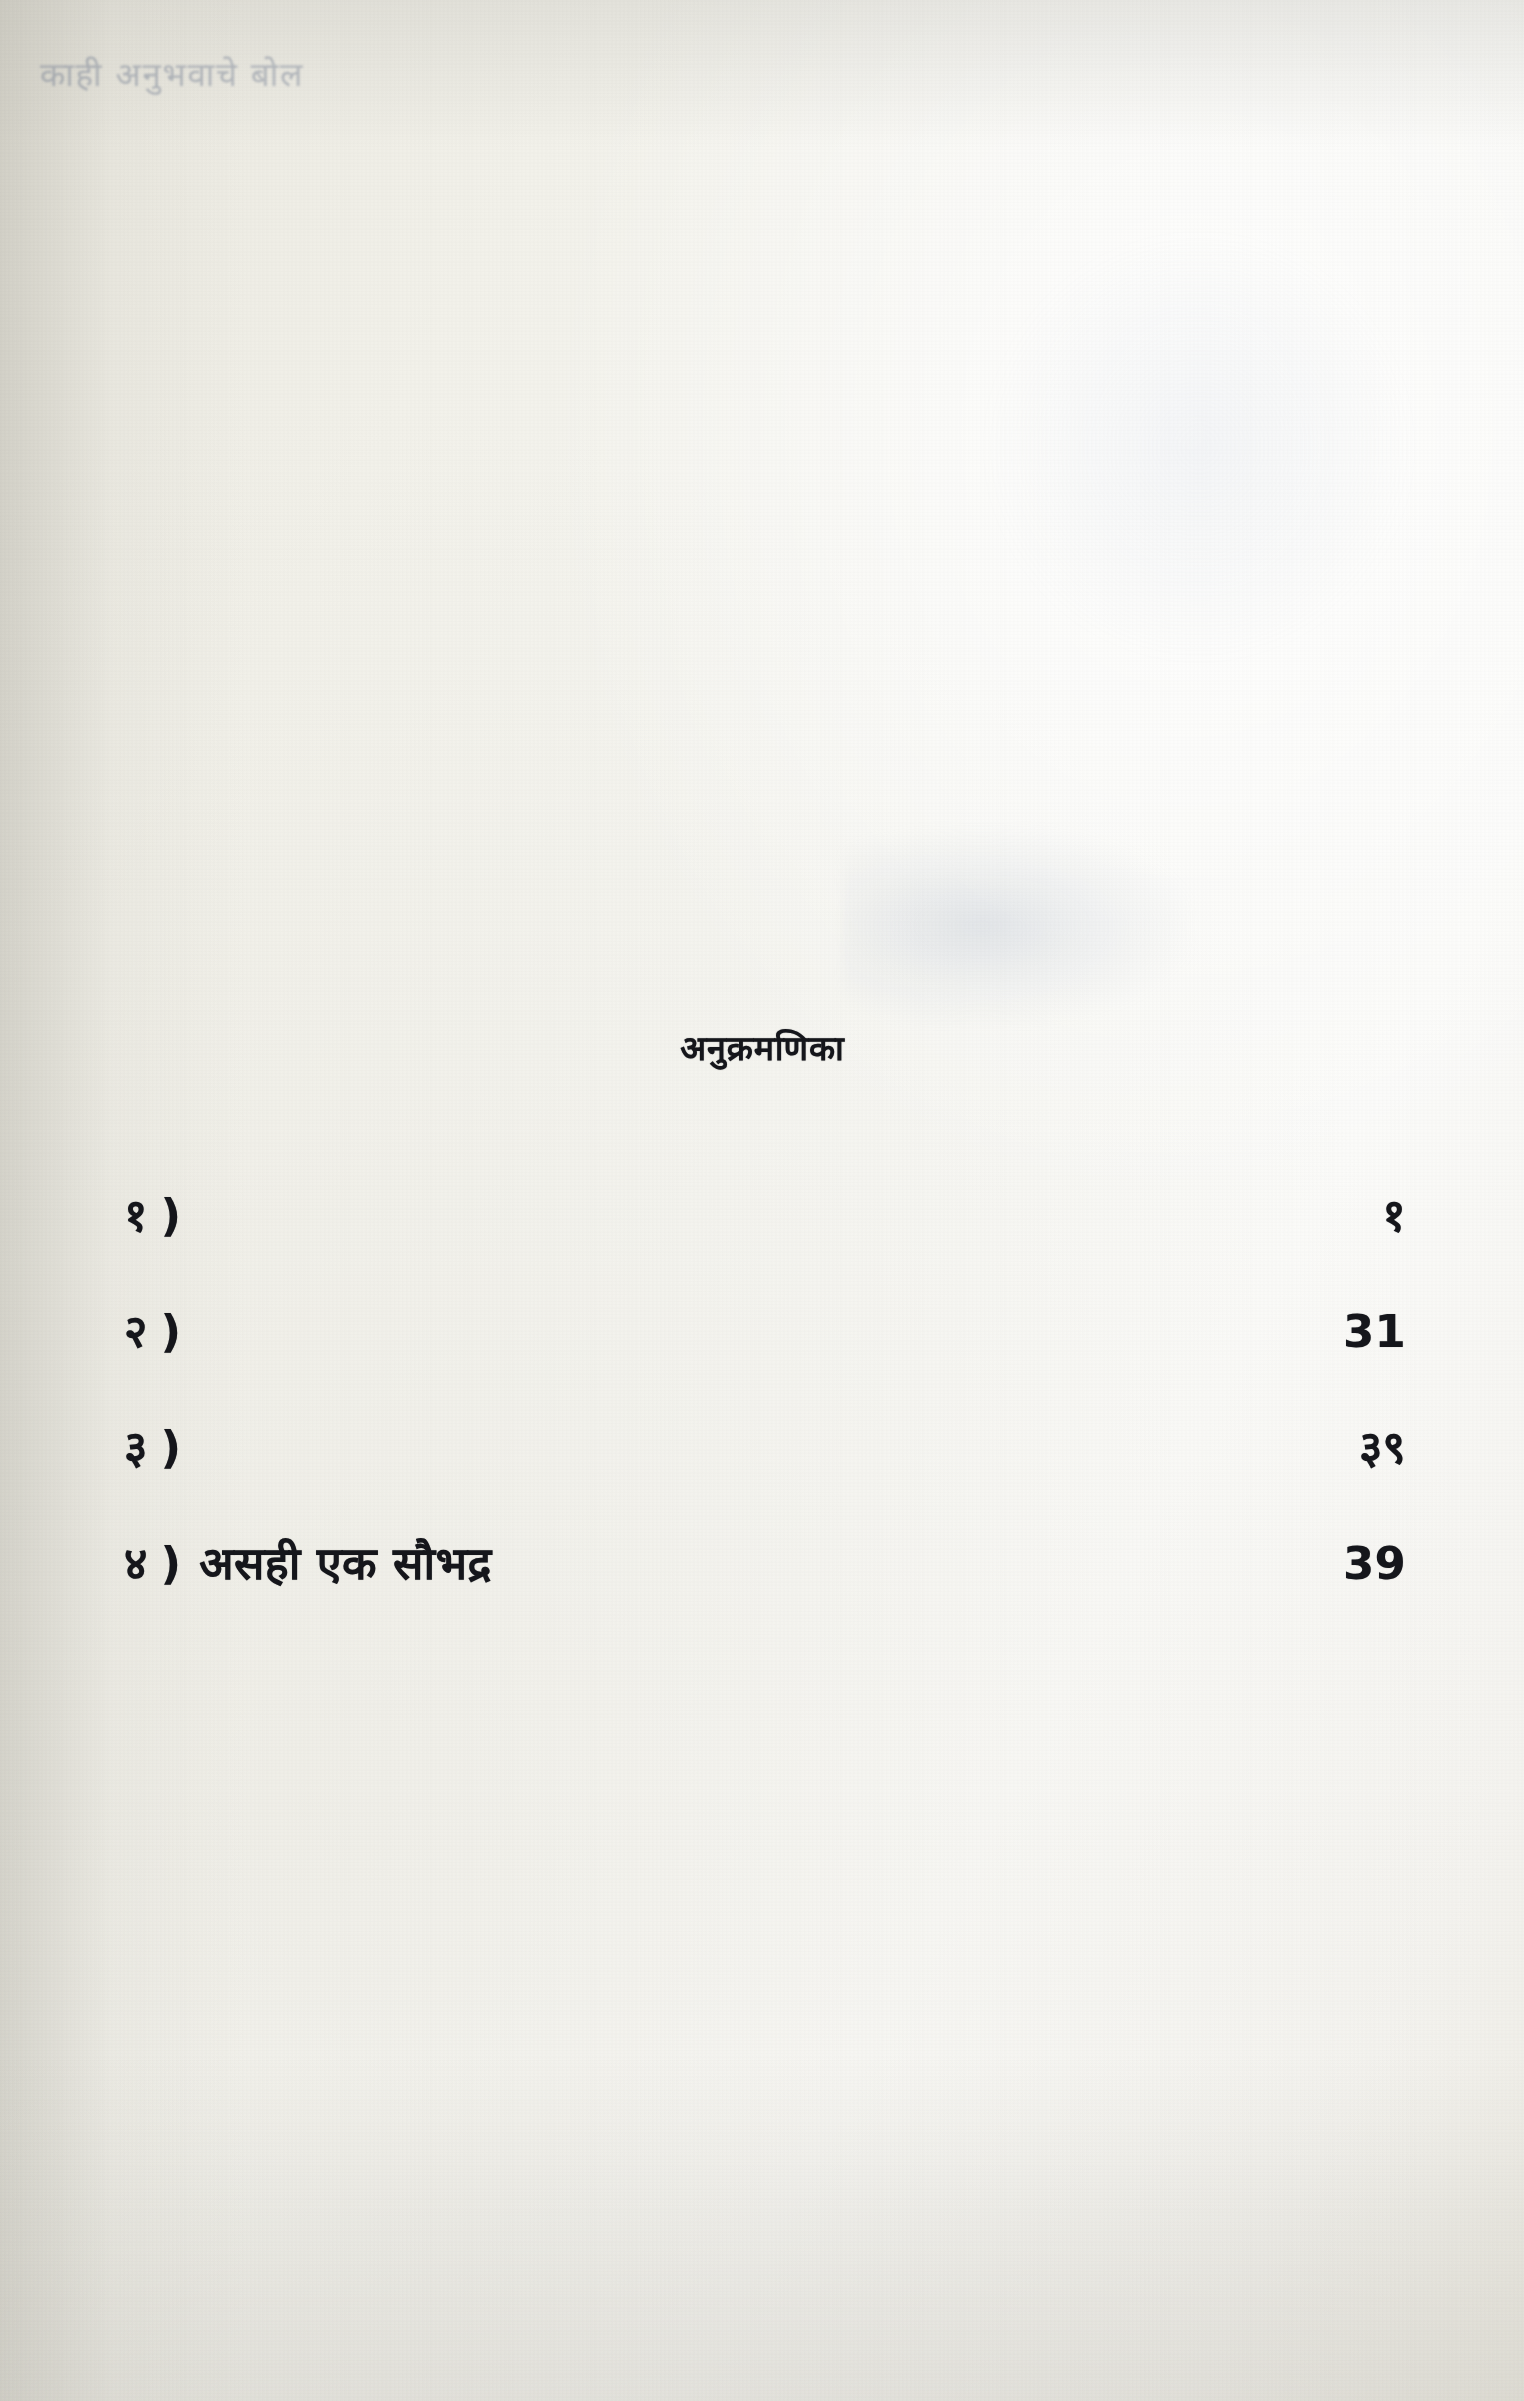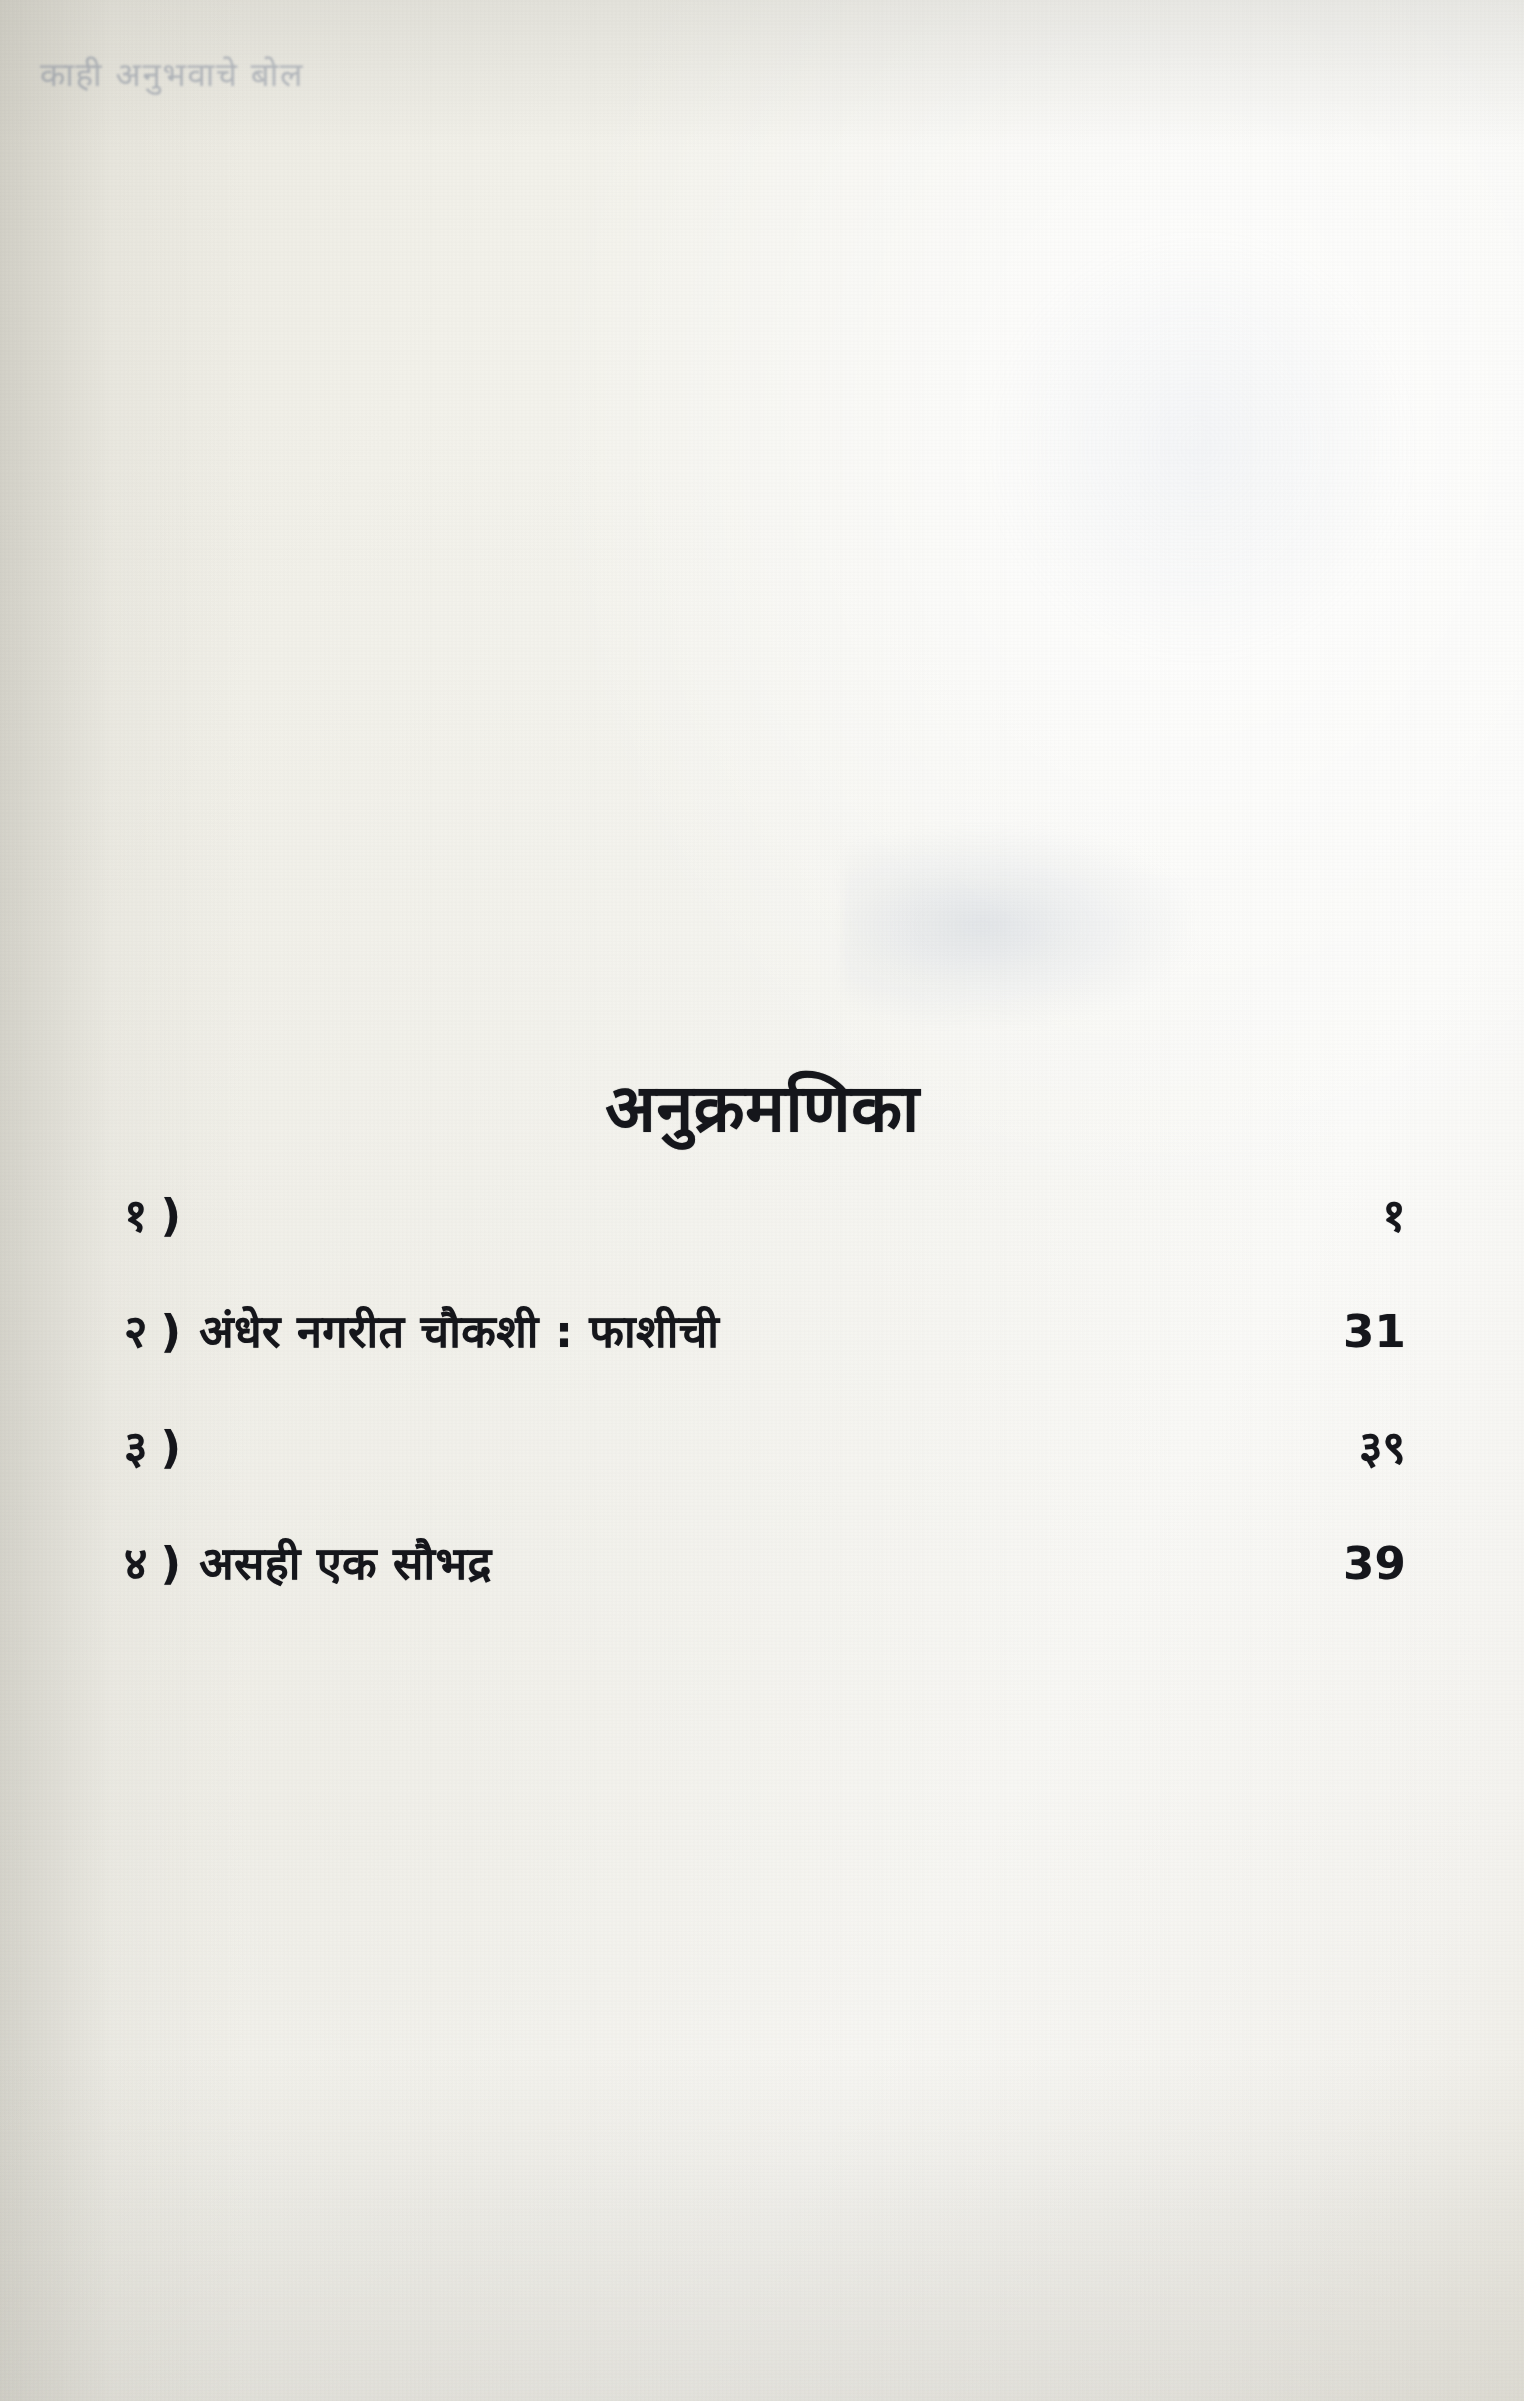--- a/index.html
+++ b/index.html
@@ -87,26 +87,25 @@
     top: 0;
     width: 1525px;
     height: 2401px;
   }
   .toc-title {
     position: absolute;
     left: 0;
     right: 0;
     top: 1024px;
     text-align: center;
-    font-size: 66px;
+    font-size: 34px;
     font-weight: 700;
     letter-spacing: 0.8px;
     color: #15161b;
     text-shadow: 0 0 1px rgba(20,22,28,0.55);
-    margin-top: 36px;
   }
   .toc-list {
     position: absolute;
     left: 124px;
     top: 1183px;
     width: 1290px;
   }
   .toc-row {
     display: flex;
     align-items: baseline;
@@ -162,21 +161,20 @@
           <span class="num">१</span>
           <span class="paren">)</span>
         </span>
         <span class="page-no">१</span>
       </div>
 
       <div class="toc-row">
         <span class="entry">
           <span class="num">२</span>
           <span class="paren">)</span>
-          <span class="label">अंधेर नगरीत चौकशी : फाशीची</span>
         </span>
         <span class="page-no">31</span>
       </div>
 
       <div class="toc-row">
         <span class="entry">
           <span class="num">३</span>
           <span class="paren">)</span>
         </span>
         <span class="page-no">३९</span>

